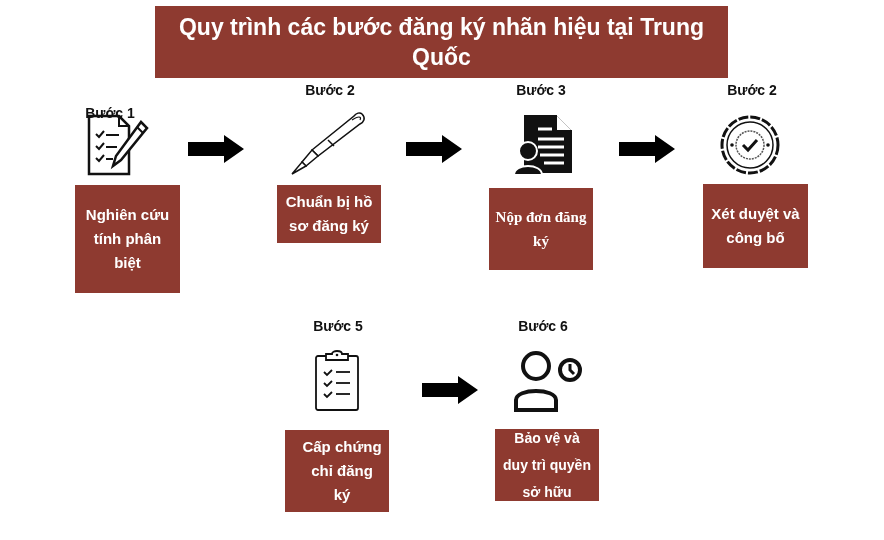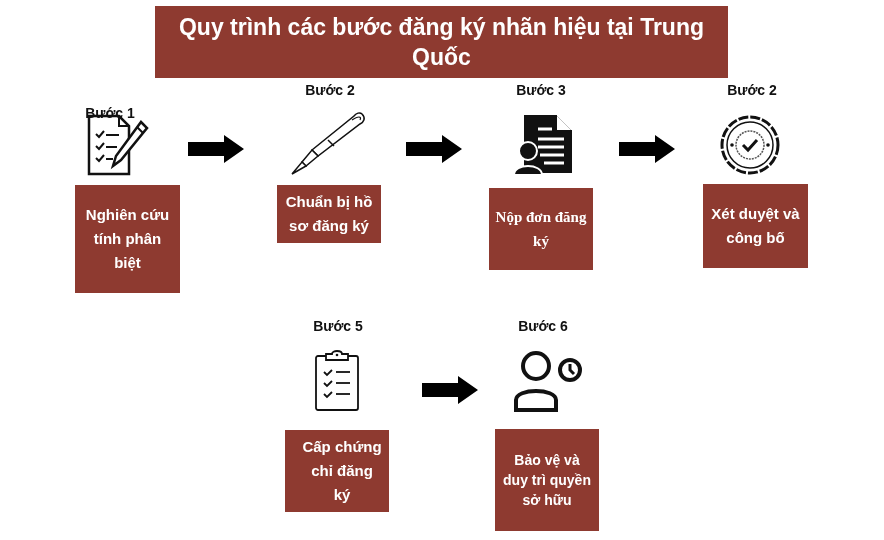--- a/index.html
+++ b/index.html
@@ -117,15 +117,15 @@
     <path d="M0 7 H36 V0 L56 14 L36 28 V21 H0 Z" fill="#000"></path>
   </svg>
 
 <div class="label" style="left:493px;top:318px;">Bước 6</div>
 <svg class="icon" style="left:512px;top:350px;" width="72" height="62" viewBox="0 0 72 62">
   <circle cx="24" cy="16" r="13" fill="none" stroke="#111" stroke-width="4"></circle>
   <path d="M4 60 V50 C4 38 44 38 44 50 V60 Z" fill="none" stroke="#111" stroke-width="4"></path>
   <circle cx="58" cy="20" r="10" fill="none" stroke="#111" stroke-width="4"></circle>
   <path d="M58 14 V20 L62 24" fill="none" stroke="#111" stroke-width="3"></path>
 </svg>
-<div class="box" style="left:495px;top:429px;width:104px;height:102px;font-size:14px;line-height:20px;">
+<div class="box" style="left:495px;top:429px;width:104px;height:72px;font-size:14px;line-height:27px;">
     <span>Bảo vệ và duy trì quyền sở hữu</span>
   </div>
 
 </body></html>

